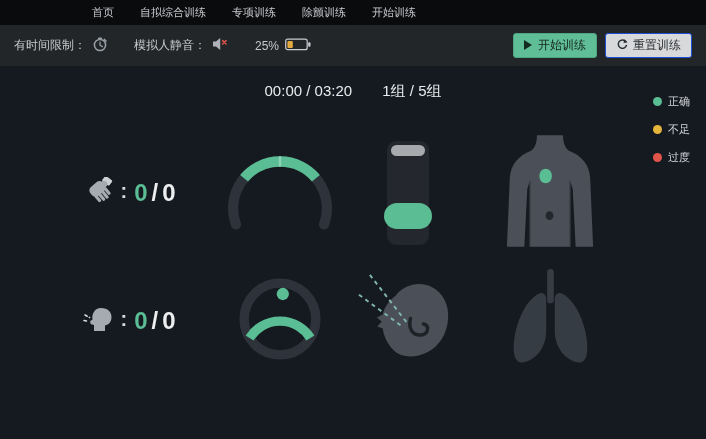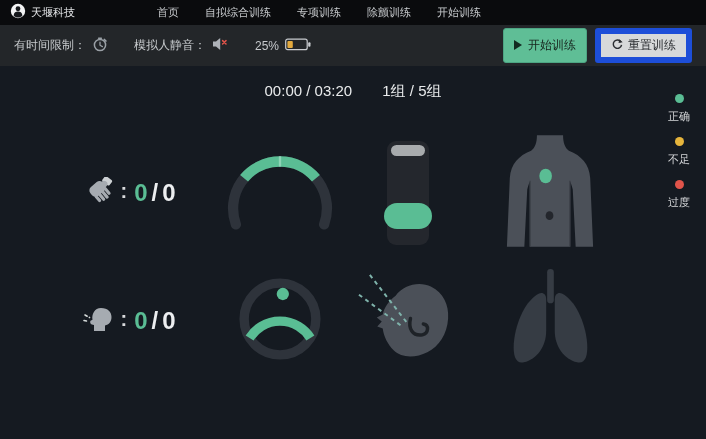--- a/index.html
+++ b/index.html
@@ -14,28 +14,28 @@
   .nav-menu { display:flex; gap:26px; margin-left:82px; list-style:none; }
   .nav-item { color:#c8cbce; font-size:11px; cursor:pointer; white-space:nowrap; }
 
   
   .toolbar { height:41px; background:#232629; display:flex; align-items:center; padding:0 14px; flex:0 0 auto; }
   .tool-group { display:flex; align-items:center; gap:6px; margin-right:26px; }
   .tool-label { color:#c6c9cc; font-size:12px; }
   .toolbar-right { margin-left:auto; display:flex; gap:8px; }
   .btn { display:flex; align-items:center; gap:5px; font-size:12px; padding:3px 10px; border:none; border-radius:3px; cursor:pointer; font-family:inherit;justify-content:flex-end; }
   .btn-start { background:#5fbe96; color:#16231c; border:1px solid #4da583; }
-  .btn-reset { background:#d7d9da; color:#2a2d30; border:6px solid #1d4ed8; }
+  .btn-reset { background:#d7d9da; color:#2a2d30; border:1px solid #1d4ed8; }
 
   
   .main { flex:1; background:#151a21; position:relative; padding-top:16px; }
   .session-header { text-align:center; color:#e9ebec; font-size:15px; }
   .session-header span { margin:0 13px; }
   .legend { position:absolute; right:16px; top:28px; display:flex; flex-direction:column; gap:13px; }
-  .legend-item { display:flex; align-items:center; gap:6px;flex-direction:column; }
+  .legend-item { display:flex; align-items:center; gap:6px; }
   .legend-dot { width:9px; height:9px; border-radius:50%; }
   .legend-label { color:#d4d6d8; font-size:11px; }
 
   .grid { margin:28px 0 0 50px; display:grid; grid-template-columns:160px 140px 115px 170px; grid-auto-rows:128px; align-items:center; justify-items:center; }
 
   .stat { display:flex; align-items:center; gap:7px; }
   .stat-colon { color:#d8dadc; font-size:20px; font-weight:bold; transform:translateY(-2px); }
   .stat-num { font-size:24px; font-weight:bold; letter-spacing:1px; }
   .num-green { color:#5abd94; }
   .num-white { color:#eceef0; }
@@ -44,30 +44,20 @@
   .depth-bar { position:relative; width:42px; height:104px; background:#24272d; border-radius:9px; }
   .depth-cap { position:absolute; left:4px; top:4px; width:34px; height:11px; background:#a8abad; border-radius:6px; }
   .depth-zone { position:absolute; left:-3px; top:62px; width:48px; height:26px; background:#5abd94; border-radius:13px; }
 </style>
 </head>
 <body>
 
 <div class="screen">
 
   <div class="navbar">
-    <div class="brand">
-      <span>
-        <svg width="16" height="16" viewBox="0 0 20 20">
-          <circle cx="10" cy="10" r="9" fill="#f2f3f4"></circle>
-          <circle cx="10" cy="7.2" r="3" fill="#16181c"></circle>
-          <path d="M4.5 15.5 C5 11.8 7.2 10.6 10 10.6 C12.8 10.6 15 11.8 15.5 15.5 C14 17.2 12 18 10 18 C8 18 6 17.2 4.5 15.5 Z" fill="#16181c"></path>
-        </svg>
-      </span>
-      <span class="brand-name">天堰科技</span>
-    </div>
     <ul class="nav-menu">
       <li class="nav-item">首页</li>
       <li class="nav-item">自拟综合训练</li>
       <li class="nav-item">专项训练</li>
       <li class="nav-item">除颤训练</li>
       <li class="nav-item">开始训练</li>
     </ul>
   </div>
 
   <div class="toolbar">

